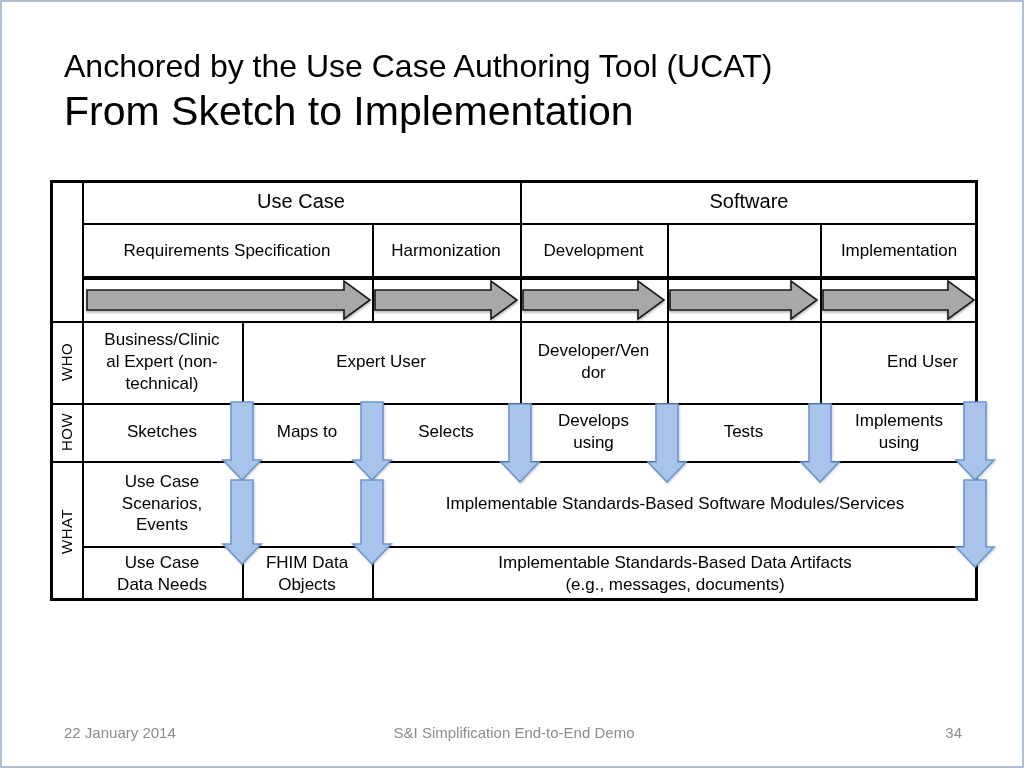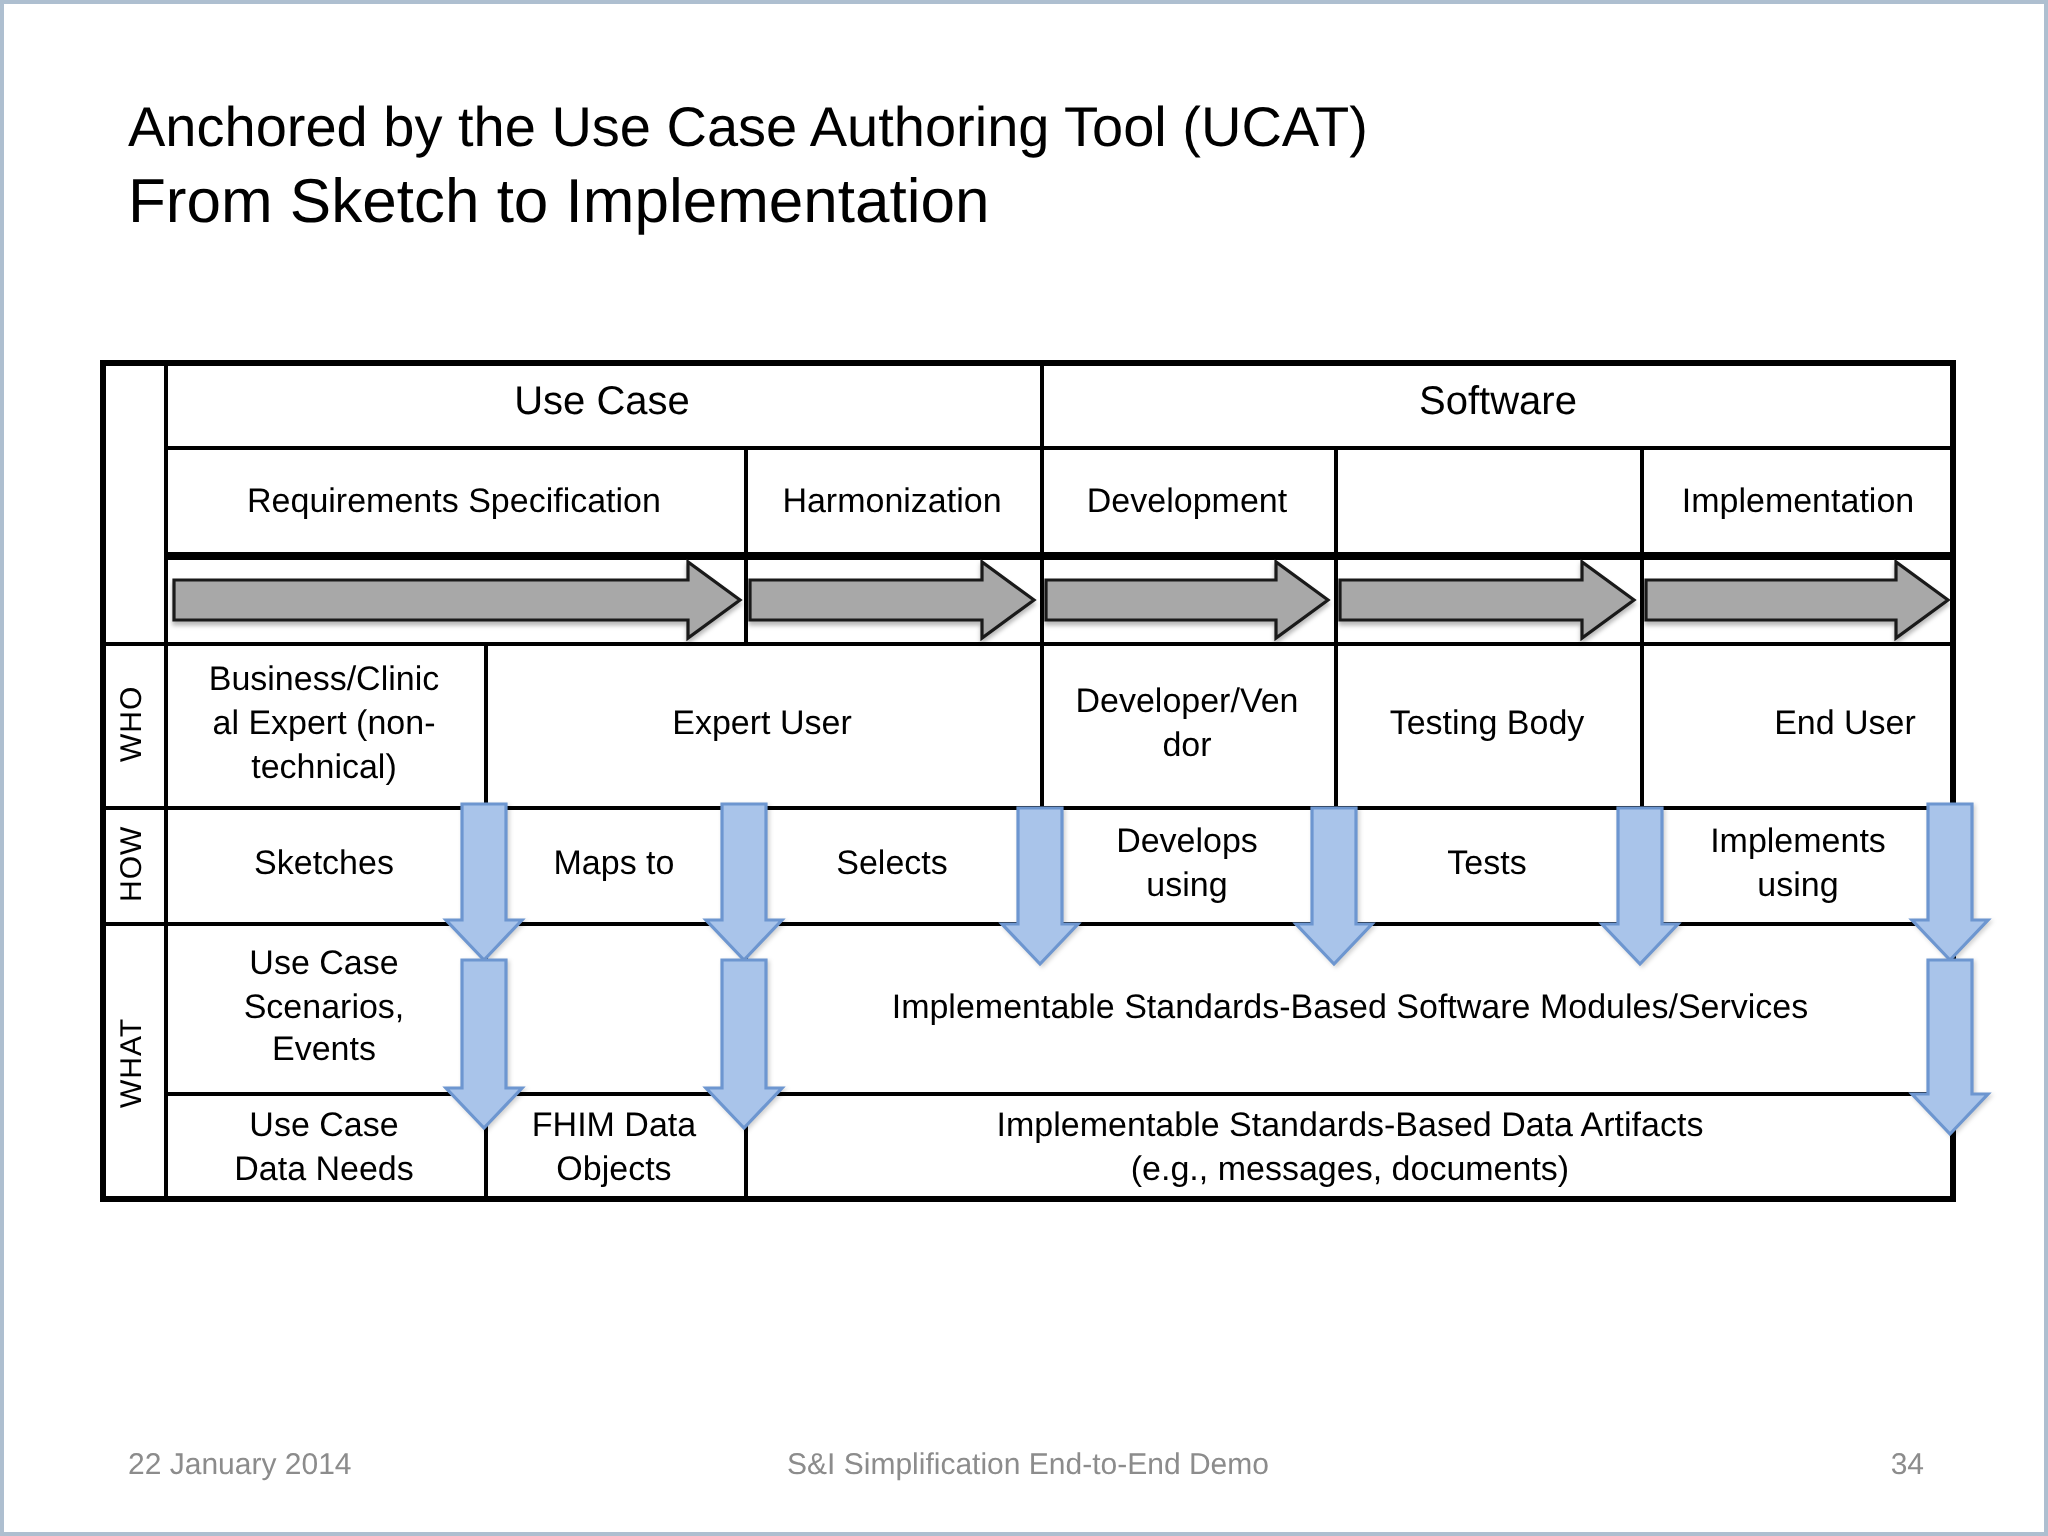--- a/index.html
+++ b/index.html
@@ -1,22 +1,22 @@
 <!DOCTYPE html>
 <html><head>
 <meta charset="utf-8">
 <style>
   * { margin:0; padding:0; box-sizing:border-box; }
   html,body { width:1024px; height:768px; background:#fff; font-family:"Liberation Sans", sans-serif; color:#000; }
   #slide { position:relative; width:1024px; height:768px; background:#fff; border:2px solid #AEBFD0; overflow:hidden; }
 
   
   #title-block { position:absolute; left:62px; top:44px; }
-  #title-line1 { font-size:28px; line-height:1.25; font-weight:400; letter-spacing:0; }
-  #title-line2 { font-size:31px; line-height:1.15; font-weight:400; margin-top:2px; }
+  #title-line1 { font-size:32px; line-height:1.25; font-weight:400; letter-spacing:0; }
+  #title-line2 { font-size:41px; line-height:1.15; font-weight:400; margin-top:2px; }
 
   
   #matrix { position:absolute; left:48px; top:178px; width:928px; height:421px; }
   .line { position:absolute; background:#000; }
 
   .cell { position:absolute; display:flex; align-items:center; justify-content:center;
           text-align:center; font-size:17px; line-height:1.28; white-space:pre-line; }
   .hdr1 { font-size:20px; }
   .vlabel { position:absolute; display:flex; align-items:center; justify-content:center;
             writing-mode:vertical-rl; transform:rotate(180deg); font-size:15px; letter-spacing:0.5px; }
@@ -74,21 +74,20 @@
     <div class="vlabel" style="left:0;top:141px;width:32px;height:82px;">WHO</div>
     <div class="vlabel" style="left:0;top:223px;width:32px;height:58px;">HOW</div>
     <div class="vlabel" style="left:0;top:281px;width:32px;height:140px;">WHAT</div>
 
     <div class="cell" style="left:32px;top:141px;width:160px;height:82px;">Business/Clinic
 al Expert (non-
 technical)</div>
     <div class="cell" style="left:192px;top:141px;width:278px;height:82px;">Expert User</div>
     <div class="cell" style="left:470px;top:141px;width:147px;height:82px;">Developer/Ven
 dor</div>
-    <div class="cell" style="left:617px;top:141px;width:153px;height:82px;">Testing Body</div>
     <div class="cell" style="left:770px;top:141px;width:158px;height:82px;padding-left:47px;">End User</div>
 
     <div class="cell" style="left:32px;top:223px;width:160px;height:58px;">Sketches</div>
     <div class="cell" style="left:192px;top:223px;width:130px;height:58px;">Maps to</div>
     <div class="cell" style="left:322px;top:223px;width:148px;height:58px;">Selects</div>
     <div class="cell" style="left:470px;top:223px;width:147px;height:58px;">Develops
 using</div>
     <div class="cell" style="left:617px;top:223px;width:153px;height:58px;">Tests</div>
     <div class="cell" style="left:770px;top:223px;width:158px;height:58px;">Implements
 using</div>

